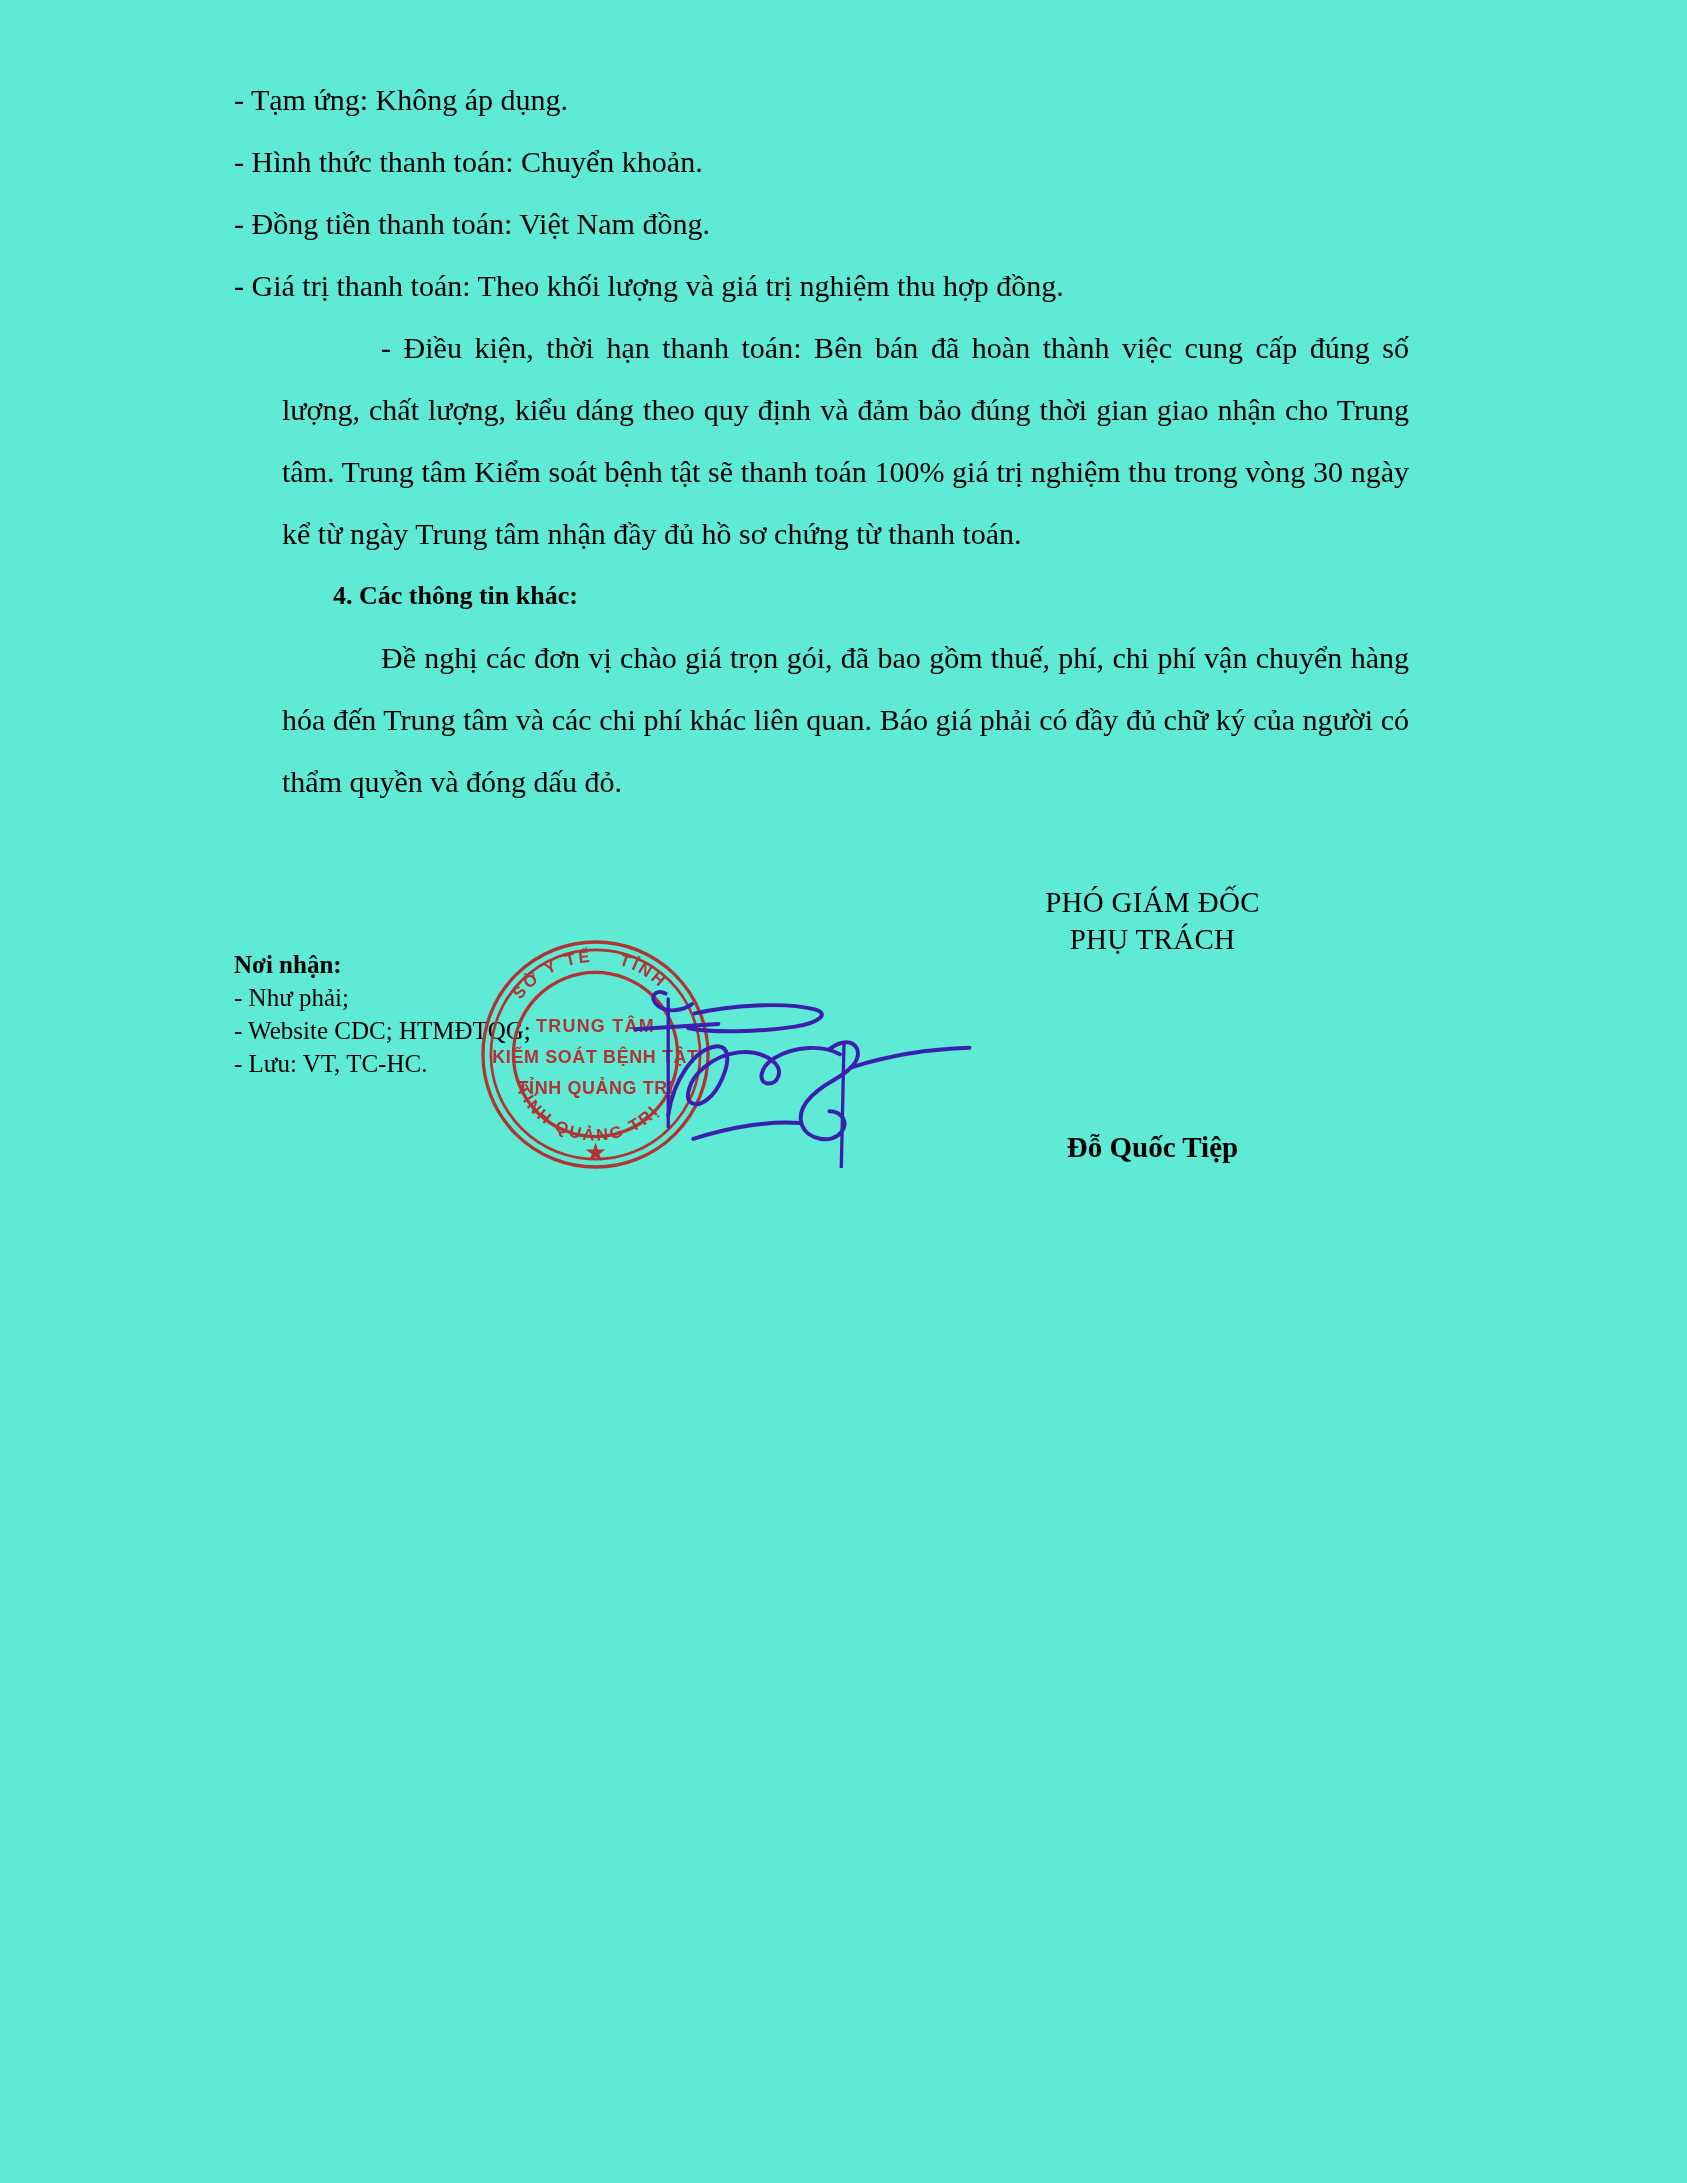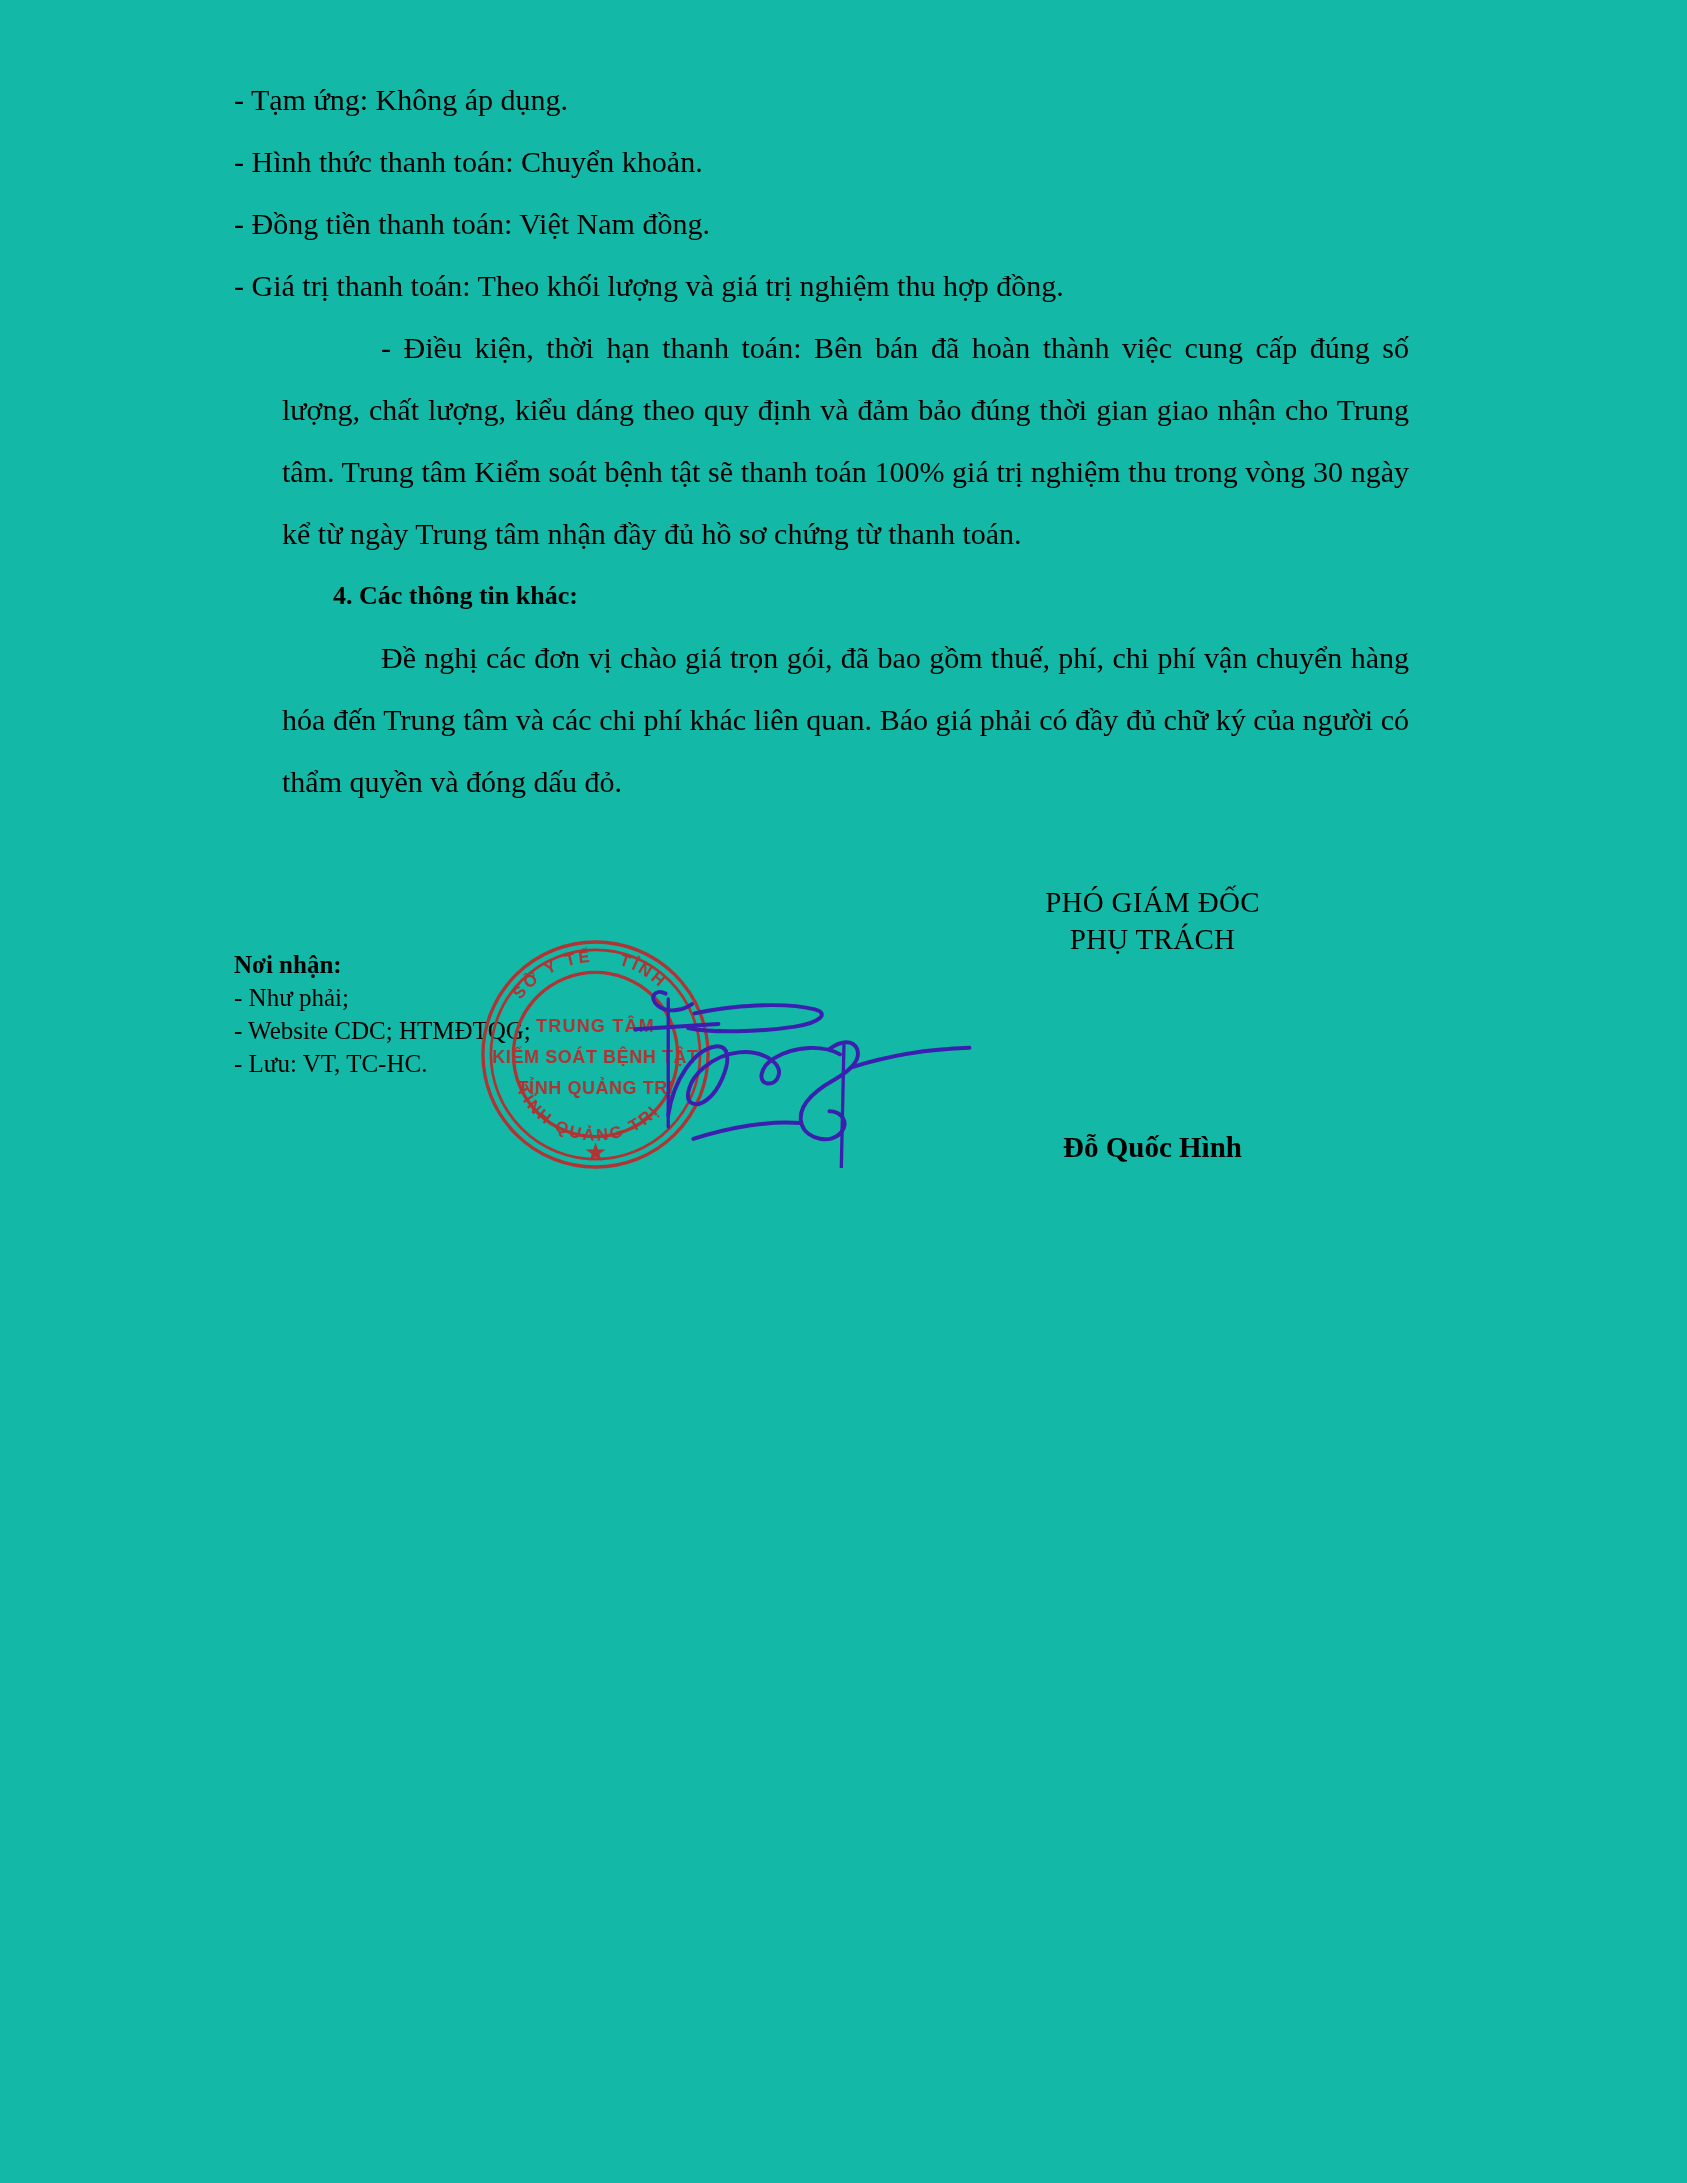--- a/index.html
+++ b/index.html
@@ -9,21 +9,21 @@
     background: #ffffff;
   }
   body {
     font-family: "Liberation Serif", "DejaVu Serif", serif;
     color: #000000;
   }
   .page {
     position: relative;
     width: 1687px;
     height: 2183px;
-    background: #14b8a6;
+    background: #5eead4;
     overflow: hidden;
   }
   .content {
     position: absolute;
     left: 234px;
     top: 0;
     width: 1175px;   
   }
 
   
@@ -156,21 +156,21 @@
       <div class="noi-nhan">
         <p class="noi-nhan-title">Nơi nhận:</p>
         <p class="noi-nhan-item">- Như phải;</p>
         <p class="noi-nhan-item">- Website CDC; HTMĐTQG;</p>
         <p class="noi-nhan-item">- Lưu: VT, TC-HC.</p>
       </div>
 
       <div class="sig-block">
         <p class="sig-title">PHÓ GIÁM ĐỐC</p>
         <p class="sig-title">PHỤ TRÁCH</p>
-        <p class="sig-name">Đỗ Quốc Hình</p>
+        <p class="sig-name">Đỗ Quốc Tiệp</p>
       </div>
 
       <div class="seal">
         <svg viewBox="0 0 352 352" width="233" height="233" aria-hidden="true">
           <defs>
             <path id="arcTop" d="M 36 176 A 140 140 0 0 1 316 176" fill="none"></path>
             <path id="arcBottom" d="M 46 176 A 130 130 0 0 0 306 176" fill="none"></path>
           </defs>
           <g fill="none" stroke="#b03434">
             <circle cx="176" cy="176" r="170" stroke-width="5"></circle>

